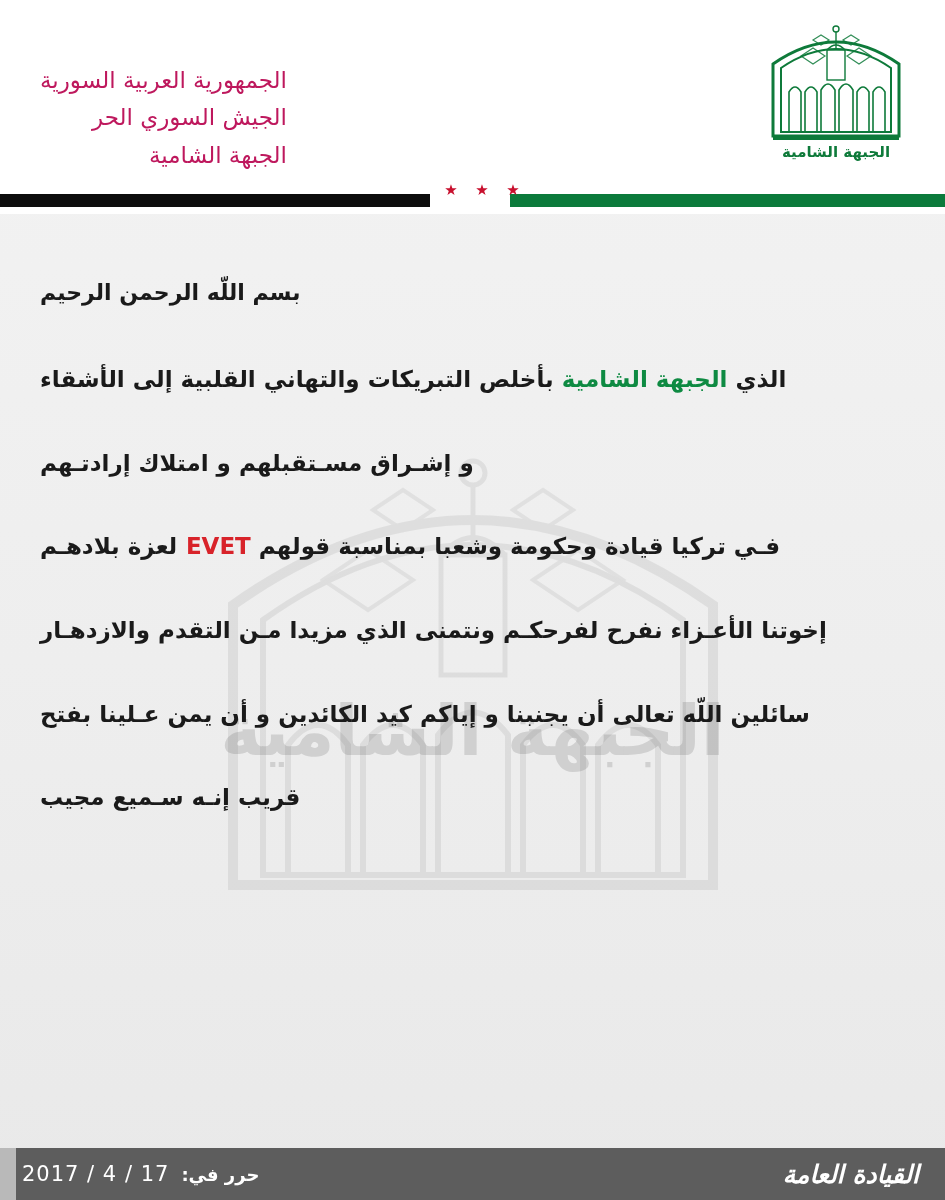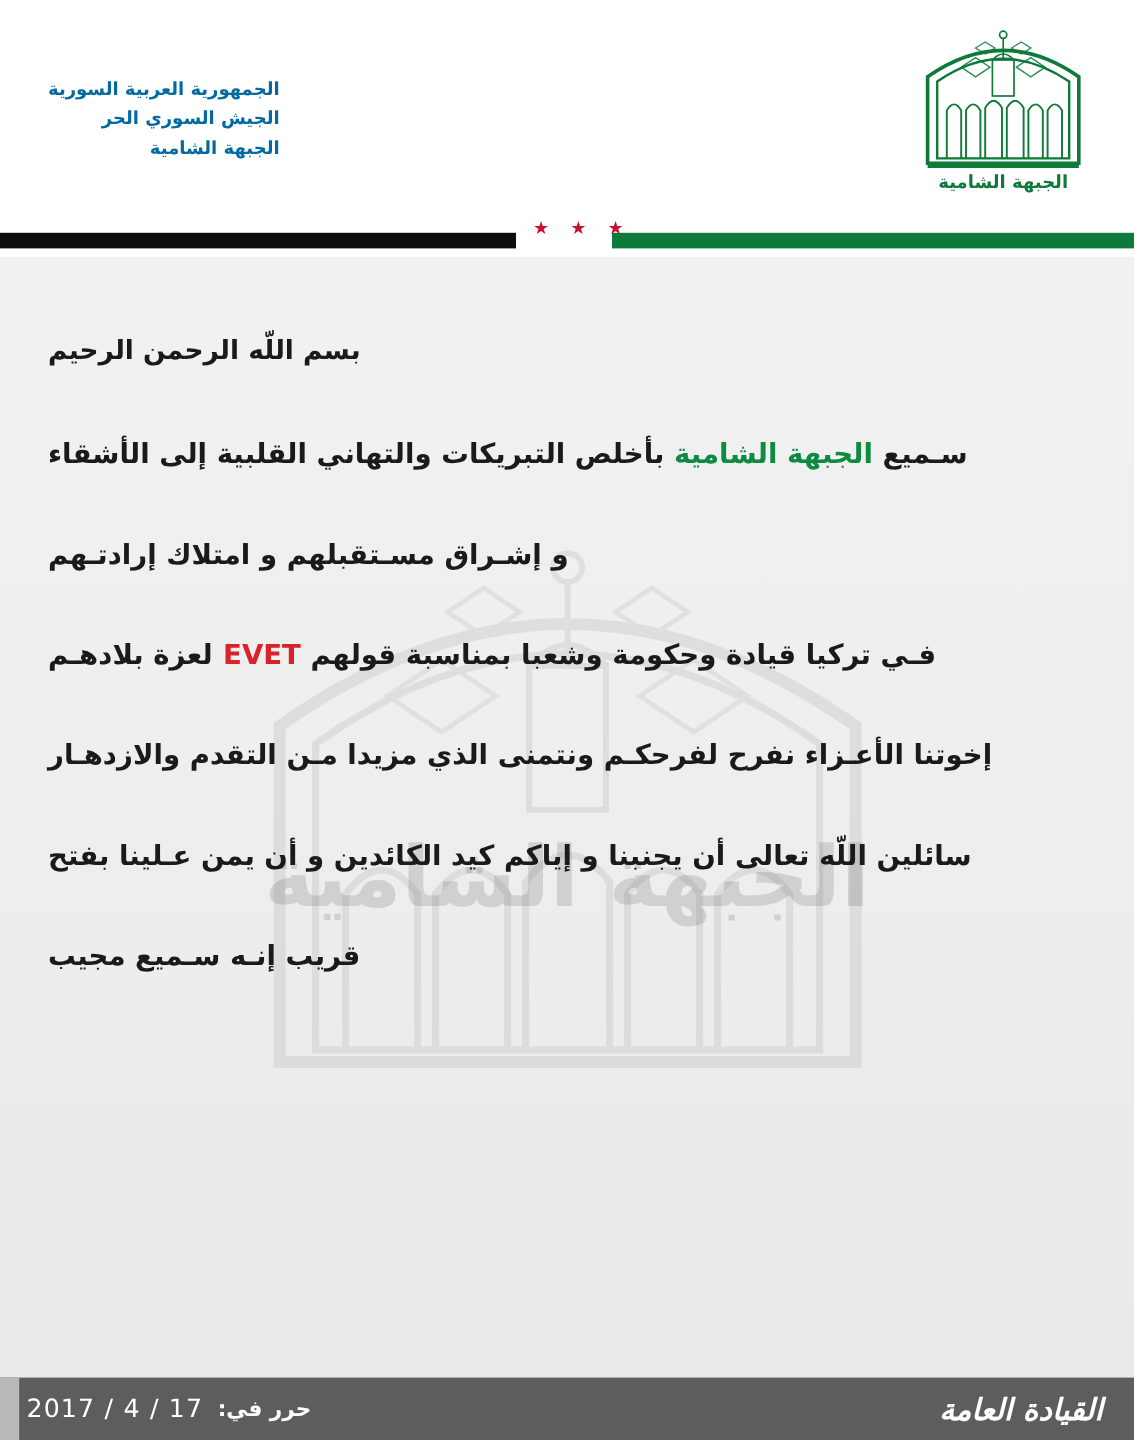--- a/index.html
+++ b/index.html
@@ -39,23 +39,23 @@
   }
   .logo-svg { display:block; }
 
   .org-titles {
     text-align: right;
     direction: rtl;
     margin-top: 44px;
     margin-left: 6px;
   }
   .org-titles div {
-    font-size: 15px;
-    font-weight: bold;
-    color: #0369a1;
+    font-size: 23px;
+    font-weight: normal;
+    color: #be185d;
     line-height: 1.62;
     letter-spacing: 0px;
   }
 
   
   .rule {
     position: relative;
     height: 26px;
     background: #ffffff;
   }
@@ -281,21 +281,21 @@
     </svg>
   </div>
   <div class="wm-text">الجبهة الشامية</div>
 
   <div class="content">
 
     <p class="basmala">بسم اللّه الرحمن الرحيم</p>
 
 
     <p class="para">
-      <span>سـميع </span><span class="hl-green">الجبهة الشامية</span><span> بأخلص التبريكات والتهاني القلبية إلى الأشقاء</span>
+      <span>الذي </span><span class="hl-green">الجبهة الشامية</span><span> بأخلص التبريكات والتهاني القلبية إلى الأشقاء</span>
     </p>
 
     <p class="para">و إشـراق مسـتقبلهم  و امتلاك  إرادتـهم</p>
 
     <p class="para">
       <span>فـي تركيا قيادة وحكومة وشعبا بمناسبة قولهم </span><span class="hl-red">EVET</span><span>  لعزة بلادهـم</span>
     </p>
 
     <p class="para">إخوتنا  الأعـزاء نفرح لفرحكـم ونتمنى الذي مزيدا مـن التقدم  والازدهـار</p>
 

